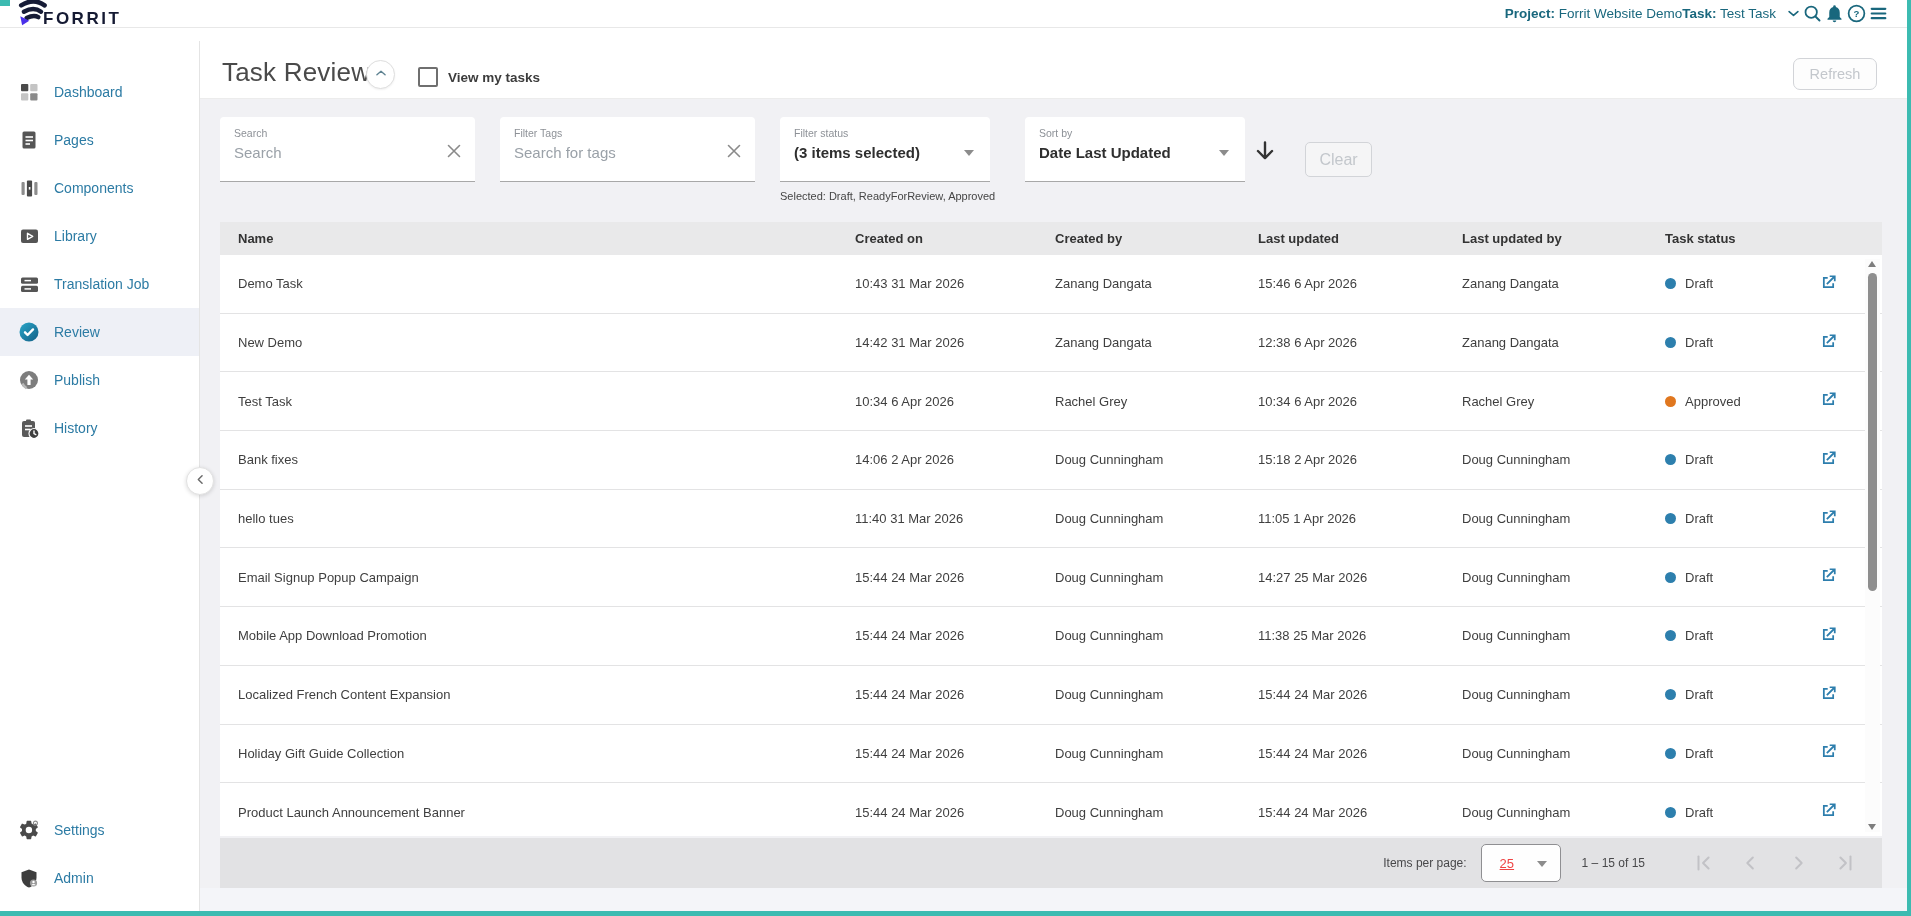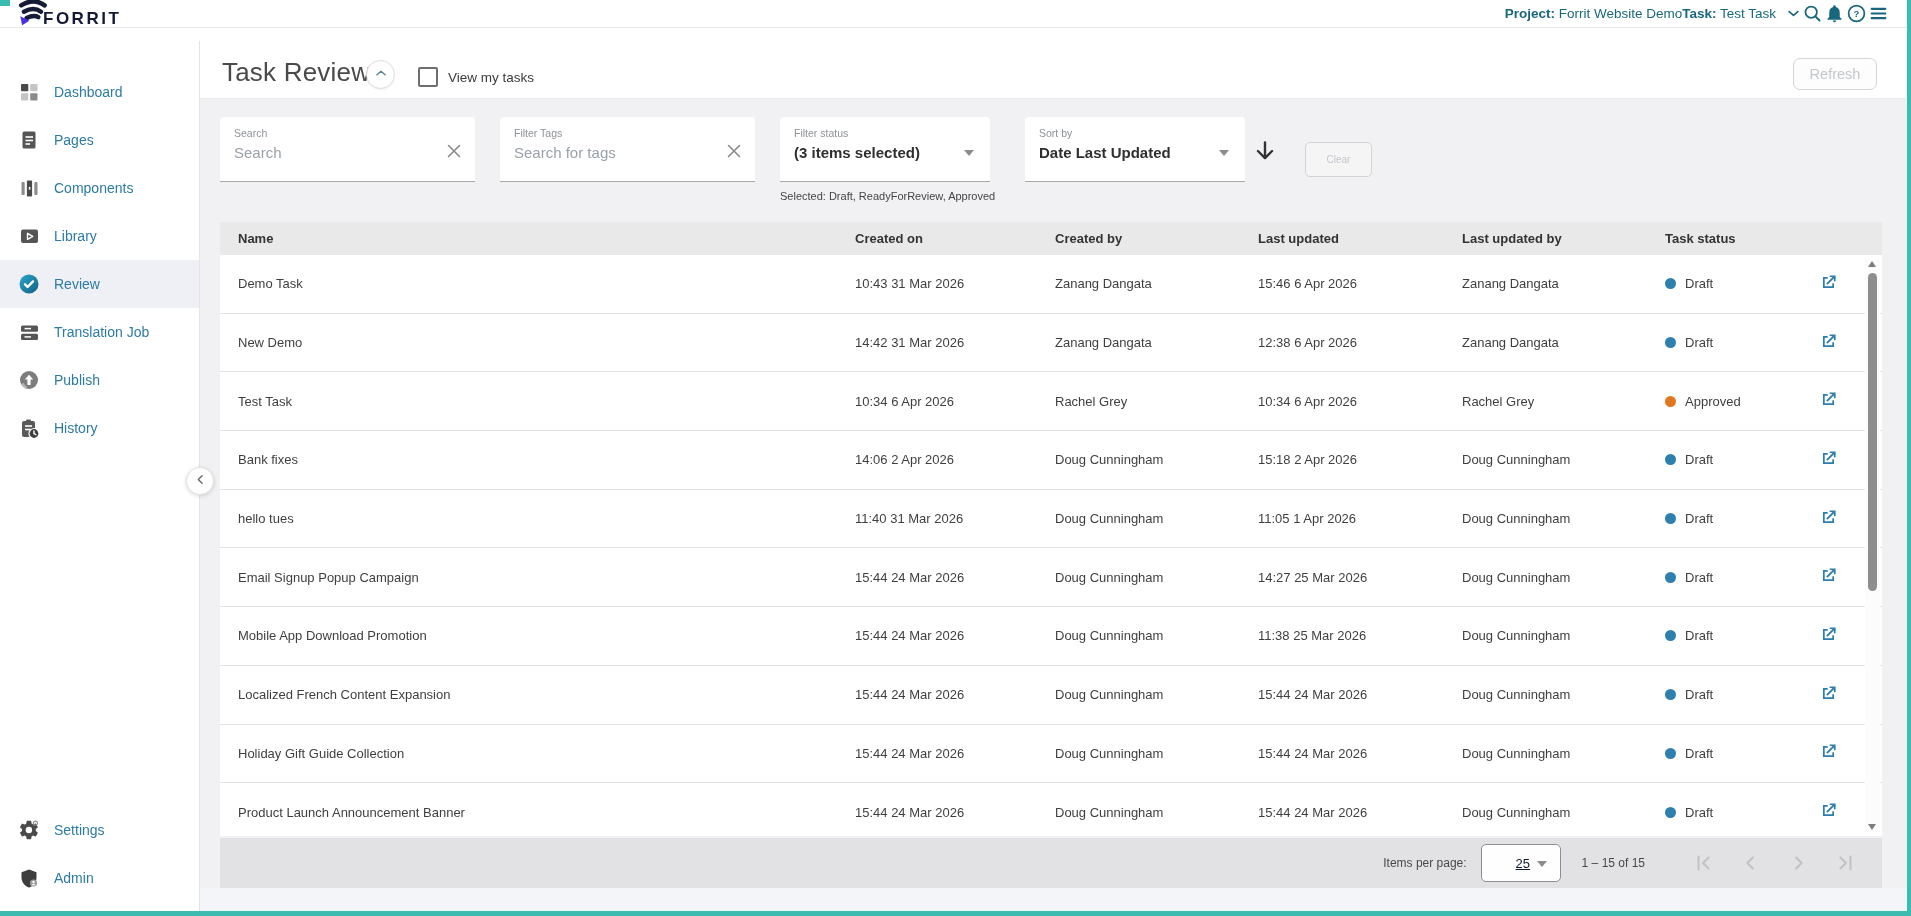--- a/index.html
+++ b/index.html
@@ -41,21 +41,21 @@
   .collapse-btn svg{width:15px;height:15px;}
 
   
   .main{position:absolute;left:200px;top:41px;right:0;bottom:0;background:#f1f1f4;}
   .title-row{position:absolute;left:0;top:0;right:0;height:57px;background:#fff;border-bottom:1px solid #ececec;}
   .page-title{position:absolute;left:22px;top:16px;font-size:26px;font-weight:500;color:#4a4a4a;margin:0;letter-spacing:.2px;}
   .collapse-circle{position:absolute;left:166px;top:19px;width:29px;height:29px;border-radius:50%;
     border:1px solid #dedede;background:#fff;display:flex;align-items:center;justify-content:center;
     cursor:pointer;padding:0;color:#5d8291;box-shadow:0 1px 2px rgba(0,0,0,.06);}
   .collapse-circle svg{width:14px;height:14px;}
-  .viewtasks{position:absolute;left:218px;top:26px;display:flex;align-items:center;gap:10px;cursor:pointer;}
+  .viewtasks{position:absolute;left:218px;top:26px;display:flex;align-items:center;gap:10px;cursor:pointer;font-weight:bold;}
   .checkbox{width:16px;height:16px;border:2px solid #6f6f6f;border-radius:2px;background:#fff;display:inline-block;flex:none;}
   .viewtasks-label{font-size:13.5px;color:#3c3c3c;}
   .refresh-btn{position:absolute;left:1593px;top:17px;width:84px;height:32px;border:1px solid #d2d4d8;
     border-radius:7px;background:#fdfdfd;color:#c3c7cc;font-size:14.5px;font-family:inherit;}
 
   .content{position:absolute;left:0;top:57px;right:0;bottom:0;}
 
   
   .filter-card{position:absolute;top:19px;height:65px;background:#fff;border-radius:4px 4px 0 0;
     border-bottom:1px solid #a8a8a8;box-sizing:border-box;padding:10px 14px 0;}
@@ -68,21 +68,21 @@
   .f-input::placeholder{color:#9aa1a8;opacity:1;}
   .f-value{font-size:15px;font-weight:700;color:#2f2f2f;}
   .f-clear-x{position:absolute;right:10px;top:23px;width:22px;height:22px;background:none;border:none;padding:0;cursor:pointer;}
   .f-clear-x svg{width:22px;height:22px;}
   .f-caret{position:absolute;right:16px;top:33px;width:0;height:0;border-left:5px solid transparent;
     border-right:5px solid transparent;border-top:6px solid #8c8c8c;}
   .selected-note{position:absolute;left:580px;top:92px;font-size:11px;color:#454545;}
   .sort-dir{position:absolute;left:1052px;top:40px;width:26px;height:26px;color:#333;}
   .sort-dir svg{width:26px;height:26px;}
   .clear-btn{position:absolute;left:1105px;top:44px;width:67px;height:35px;border:1px solid #d2d4d8;
-    border-radius:5px;background:#f5f5f6;color:#c3c7cc;font-size:10px;font-family:inherit;}
+    border-radius:5px;background:#f5f5f6;color:#c3c7cc;font-size:16px;font-family:inherit;}
 
   
   .table{position:absolute;left:20px;top:124px;width:1662px;height:614px;background:#fff;overflow:hidden;}
   .thead{display:grid;grid-template-columns:617px 200px 203px 204px 203px 170px 65px;height:33px;
     background:#e9e9ea;align-items:center;}
   .th{font-size:13px;font-weight:700;color:#333;padding-left:18px;white-space:nowrap;}
   .trow{display:grid;grid-template-columns:617px 200px 203px 204px 203px 170px 65px;height:58.7px;
     align-items:center;border-bottom:1px solid #e3e3e4;box-sizing:border-box;background:#fff;cursor:default;}
   .td{font-size:13px;color:#3f3f3f;padding-left:18px;white-space:nowrap;overflow:hidden;}
   .td-status{display:flex;align-items:center;gap:9px;}
@@ -98,21 +98,21 @@
   .vs-down{position:absolute;bottom:2px;left:3px;width:0;height:0;border-left:4.5px solid transparent;
     border-right:4.5px solid transparent;border-top:6px solid #7d7d7d;}
   .vs-thumb{position:absolute;left:2.5px;top:14px;width:9px;height:318px;background:#8e8e8e;border-radius:5px;cursor:grab;}
 
   
   .tfooter{position:absolute;left:20px;top:740px;width:1662px;height:50px;background:#e2e2e4;
     display:flex;align-items:center;justify-content:flex-end;padding-right:26px;box-sizing:border-box;}
   .ipp-label{font-size:12px;color:#48484a;margin-right:14px;}
   .ipp-select{width:80px;height:38px;border:1px solid #8f8f92;border-radius:5px;background:#fefefe;
     position:relative;display:flex;align-items:center;cursor:pointer;box-sizing:border-box;}
-  .ipp-value{font-size:13px;color:#0f172a;margin-left:34px;text-decoration:underline;}
+  .ipp-value{font-size:13px;color:#ef4444;margin-left:18px;text-decoration:underline;}
   .ipp-caret{position:absolute;right:13px;top:16px;border-left:5px solid transparent;border-right:5px solid transparent;
     border-top:6px solid #8c8c8c;width:0;height:0;}
   .range{font-size:12px;color:#48484a;margin-left:21px;}
   .pg-group{display:flex;align-items:center;gap:25px;margin-left:48px;}
   .pg-btn{width:22px;height:22px;background:none;border:none;padding:0;color:#c2c2c6;}
   .pg-btn svg{width:22px;height:22px;display:block;}
 
   .bottom-strip{position:absolute;left:0;top:790px;right:0;bottom:0;background:#f4f5f9;}
 
   
@@ -219,46 +219,46 @@
   <div class="nav-item">
     <span class="nav-icon">
             <svg viewBox="0 0 22 22">
               <rect x="3" y="4.5" width="17" height="13.5" rx="2" fill="#555"></rect>
               <path d="M9.5 8.3l5.2 3-5.2 3z" fill="none" stroke="#fff" stroke-width="1.4" stroke-linejoin="round"></path>
             </svg>
           </span>
     <span class="nav-label">Library</span>
   </div>
 
+  <div class="nav-item">
+    <span class="nav-icon">
+            <svg viewBox="0 0 22 22">
+              <rect x="3" y="4.5" width="17" height="6.2" rx="1.5" fill="#555"></rect>
+              <rect x="3" y="12.8" width="17" height="6.2" rx="1.5" fill="#555"></rect>
+              <line x1="6.5" y1="7.6" x2="13" y2="7.6" stroke="#fff" stroke-width="1.5"></line>
+              <line x1="6.5" y1="15.9" x2="13" y2="15.9" stroke="#fff" stroke-width="1.5"></line>
+            </svg>
+          </span>
+    <span class="nav-label">Translation Job</span>
+  </div>
+
   <div class="nav-item active">
     <span class="nav-icon">
             <svg viewBox="0 0 22 22">
               <defs>
                 <linearGradient id="revGrad" x1="0" y1="0" x2="1" y2="1">
                   <stop offset="0" stop-color="#2aa7c9"></stop>
                   <stop offset="1" stop-color="#135f86"></stop>
                 </linearGradient>
               </defs>
               <circle cx="11" cy="11" r="9.5" fill="url(#revGrad)"></circle>
               <path d="M7 11.3l2.6 2.7 5.4-5.6" stroke="#fff" stroke-width="2.4" fill="none" stroke-linecap="round" stroke-linejoin="round"></path>
             </svg>
           </span>
     <span class="nav-label">Review</span>
-  </div>
-
-  <div class="nav-item">
-    <span class="nav-icon">
-            <svg viewBox="0 0 22 22">
-              <rect x="3" y="4.5" width="17" height="6.2" rx="1.5" fill="#555"></rect>
-              <rect x="3" y="12.8" width="17" height="6.2" rx="1.5" fill="#555"></rect>
-              <line x1="6.5" y1="7.6" x2="13" y2="7.6" stroke="#fff" stroke-width="1.5"></line>
-              <line x1="6.5" y1="15.9" x2="13" y2="15.9" stroke="#fff" stroke-width="1.5"></line>
-            </svg>
-          </span>
-    <span class="nav-label">Translation Job</span>
   </div>
 
   <div class="nav-item">
     <span class="nav-icon">
             <svg viewBox="0 0 22 22">
               <circle cx="11" cy="11" r="9" fill="#7d7d7d"></circle>
               <path d="M4.5 14.5a9 9 0 0 0 4 4.6" stroke="#b9b9b9" stroke-width="2.4" fill="none"></path>
               <path d="M11 5.8l4.2 4.7h-2.6V16h-3.2v-5.5H6.8z" fill="#fff"></path>
             </svg>
           </span>

